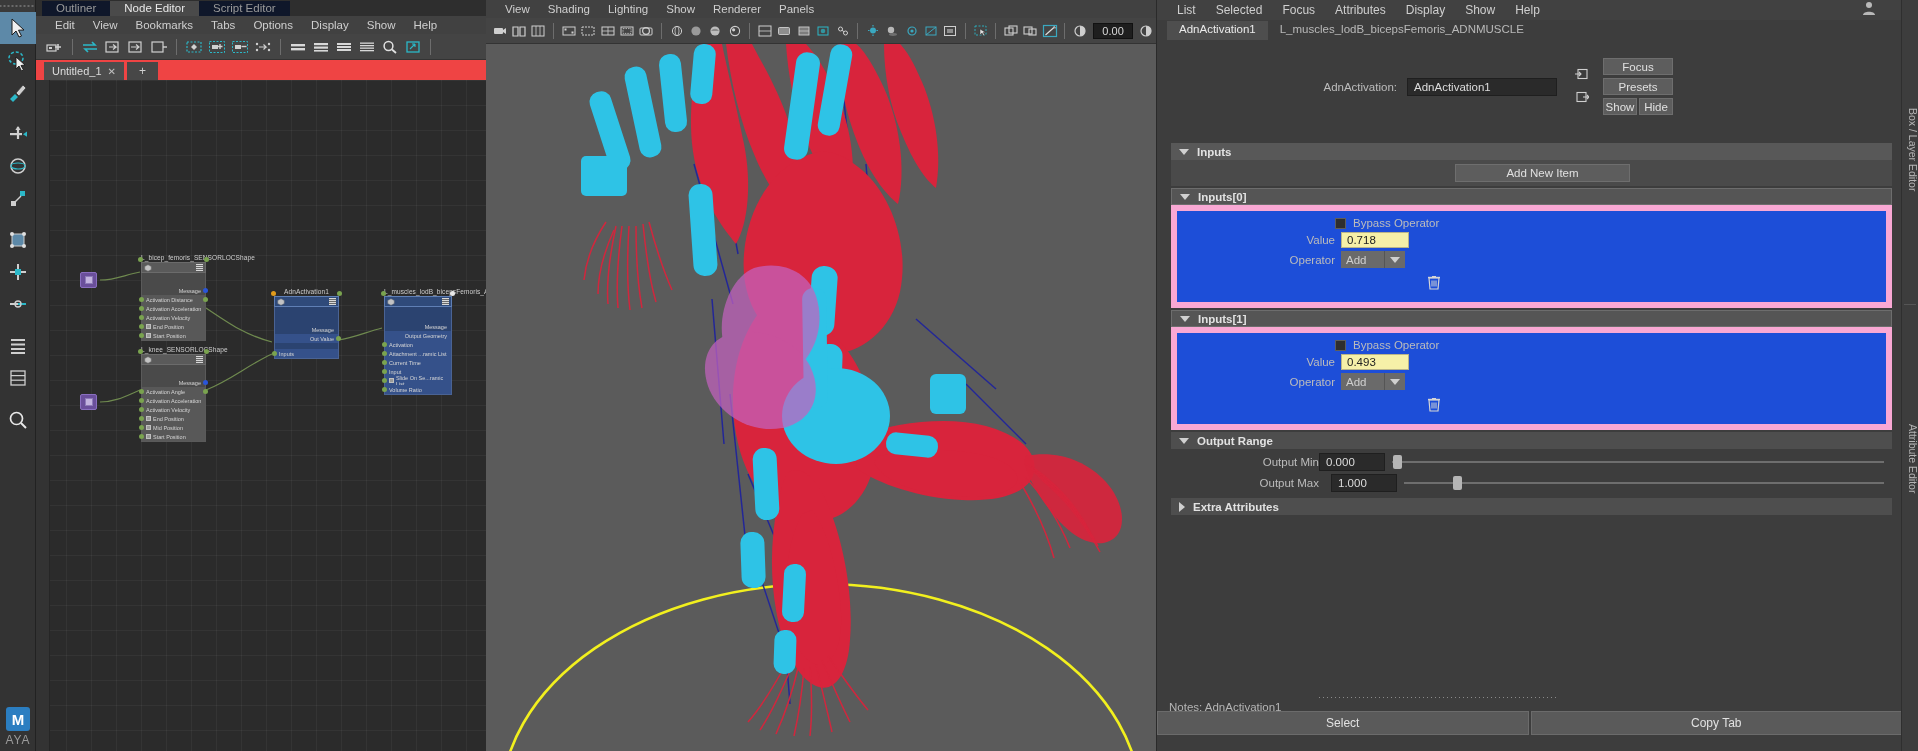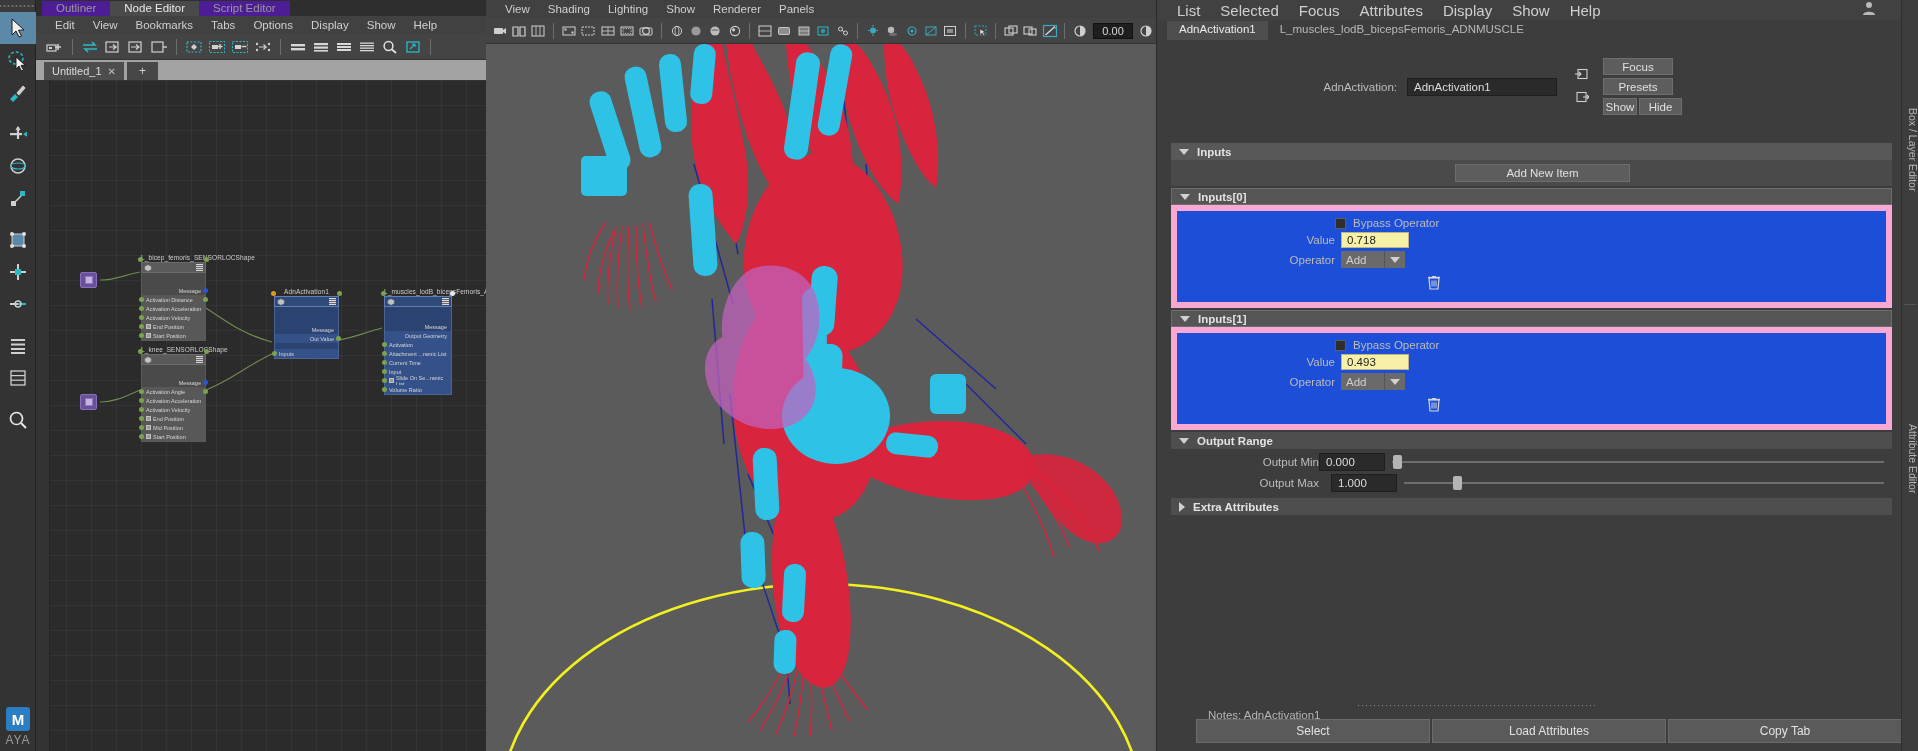--- a/index.html
+++ b/index.html
@@ -33,31 +33,31 @@
     display:flex; flex-direction:column; align-items:center; justify-content:flex-end;
   }
   .maya-sq { width:24px;height:24px;background:#2b7ec1;border-radius:3px;
     color:#fff;font-size:15px;font-weight:bold;display:flex;align-items:center;justify-content:center; }
   .maya-txt { font-size:12px; color:#9a9a9a; letter-spacing:1px; margin-top:2px;}
 
   
   .nodepanel { position:absolute; left:36px; top:0; width:450px; height:751px; background:#3d3d3d; }
 
   .tabbar { height:16px; background:#2e2e2e; display:flex; align-items:flex-end; padding-left:6px;}
-  .ptab { font-size:11.5px; padding:1px 14px 2px 14px; color:#9a9a9a; background:#4c1d95;}
+  .ptab { font-size:11.5px; padding:1px 14px 2px 14px; color:#9a9a9a; background:#0f172a;}
   .ptab.active { background:#4a4a4a; color:#e8e8e8; }
 
   .menubar { height:18px; background:#414141; display:flex; align-items:center; padding-left:10px; gap:0px; }
   .mi { font-size:11.5px; color:#cfcfcf; padding:0 9px; line-height:18px; }
 
   .toolbar2 { height:26px; background:#444444; display:flex; align-items:center; padding-left:8px; gap:1px; border-bottom:1px solid #333; }
   .tb-ic { width:22px;height:22px; display:flex;align-items:center;justify-content:center;}
   .tb-div { width:1px; height:16px; background:#6d6d6d; margin:0 5px;}
 
-  .tabrow { height:20px; background:#a3a3a3; display:flex; align-items:stretch; padding-left:8px; padding-top:2px; }
+  .tabrow { height:20px; background:#ef4444; display:flex; align-items:stretch; padding-left:8px; padding-top:2px; }
   .ntab { background:#4d4d4d; color:#dcdcdc; font-size:11px; padding:2px 8px; display:flex; align-items:center; gap:6px;}
   .ntab .x { color:#c0c0c0; font-size:10px;}
   .ntab-plus { background:#474747; color:#d0d0d0; font-size:12px; padding:2px 12px; margin-left:3px; display:flex; align-items:center;}
 
   .graph { position:absolute; left:0; top:80px; width:450px; height:671px; background:#2b2b2b; overflow:hidden;}
   .grid { position:absolute; inset:0;
     background-image:
       linear-gradient(to right, rgba(255,255,255,0.045) 1px, transparent 1px),
       linear-gradient(to bottom, rgba(255,255,255,0.045) 1px, transparent 1px);
     background-size:25px 25px;
@@ -94,21 +94,21 @@
   
   .viewport { position:absolute; left:486px; top:0; width:670px; height:751px; background:#5a5a5a; overflow:hidden;}
   .vp-menubar { height:18px; background:#414141; display:flex; align-items:center; padding-left:10px; position:relative; z-index:5;}
   .vp-toolbar { height:26px; background:#444444; display:flex; align-items:center; padding-left:4px; gap:0px; border-bottom:1px solid #333; position:relative; z-index:5;}
   .vp-canvas { position:absolute; left:0; top:44px; width:670px; height:707px; background:#5b5b5b; overflow:hidden;}
   .numfield { background:#1e1e1e; color:#d8d8d8; font-size:11px; width:46px; height:16px; display:flex; align-items:center; justify-content:center; border:1px solid #111; margin:0 3px;}
 
   
   .ae { position:absolute; left:1156px; top:0; width:745px; height:751px; background:#3d3d3d; border-left:1px solid #2a2a2a;}
   .ae-menubar { height:20px; background:#414141; display:flex; align-items:center; padding-left:10px; justify-content:space-between;}
-  .ae-mi { font-size:15px; color:#cfcfcf; padding:0 10px; }
+  .ae-mi { font-size:12px; color:#cfcfcf; padding:0 10px; }
   .ae-tabs { height:20px; background:#3d3d3d; display:flex; align-items:stretch; padding-left:10px; padding-top:1px;}
   .aetab { font-size:11.5px; padding:2px 12px; color:#b9b9b9; background:#3d3d3d;}
   .aetab.active { background:#4e4e4e; color:#eaeaea; }
   .ae-body { position:absolute; left:0; top:40px; width:745px; height:666px; }
 
   .row { display:flex; align-items:center; }
   .lbl { font-size:11.5px; color:#bcbcbc; text-align:right; }
   .tfield { background:#2a2a2a; color:#dcdcdc; font-size:11.5px; height:18px; display:flex; align-items:center; padding:0 6px; border:1px solid #1f1f1f;}
   .btn { background:#5d5d5d; color:#e0e0e0; font-size:11.5px; display:flex; align-items:center; justify-content:center; border:1px solid #6e6e6e; height:17px;}
   .frame-hdr { background:#585858; height:17px; display:flex; align-items:center; gap:8px; padding-left:8px; font-size:11.5px; color:#e2e2e2; font-weight:bold;}
@@ -117,21 +117,21 @@
   .tri.r { border-left:6px solid #d0d0d0; border-top:5px solid transparent; border-bottom:5px solid transparent; border-right:none;}
   .inner-box { border:6px solid #f9a8d4; background:#1d4ed8;}
   .chk { width:11px;height:11px; background:#2e2e2e; border:1px solid #5d5d5d;}
   .yfield { background:#f6f0a8; color:#222; font-size:11.5px; height:16px; display:flex; align-items:center; padding:0 5px; border:1px solid #b9b48a;}
   .dd { display:flex; }
   .dd .dv { background:#6a6a6a; color:#cfcfcf; font-size:11.5px; height:17px; width:43px; display:flex; align-items:center; padding-left:5px; }
   .dd .da { background:#6a6a6a; width:21px;height:17px; display:flex; align-items:center; justify-content:center; border-left:1px solid #555;}
   .slider { position:relative; height:14px; display:flex; align-items:center; flex:1;}
   .slider .track { height:2px; background:#6e6e6e; width:100%;}
   .slider .knob { position:absolute; width:9px; height:14px; background:#b5b5b5; border-radius:2px;}
-  .ae-bottom { position:absolute; left:0; bottom:8px; width:745px;padding-left:39px; }
+  .ae-bottom { position:absolute; left:0; bottom:16px; width:745px; }
   .notes-dots { height:8px; background-image:repeating-linear-gradient(90deg,#8a8a8a 0 1px,transparent 1px 4px); background-size:4px 1px; background-repeat:repeat-x; background-position:center; width:240px; margin-left:160px;}
   .botbtns { display:flex; height:24px; gap:2px;}
   .botbtn { flex:1; background:#5a5a5a; border:1px solid #6b6b6b; display:flex; align-items:center; justify-content:center; font-size:12px; color:#e2e2e2;}
 
   
   .vstrip { position:absolute; right:0; top:0; width:17px; height:751px; background:#3d3d3d; border-left:1px solid #2f2f2f;}
   .vlabel { writing-mode:vertical-rl; font-size:10.5px; color:#b4b4b4; padding:6px 0; text-align:center; width:17px;}
   .vsep { height:1px; background:#555; margin:4px 2px;}
 </style>
 </head>
@@ -885,21 +885,21 @@
           <div><svg width="14" height="12" viewBox="0 0 14 12">
                 <rect x="2" y="1.5" width="9" height="9" fill="none" stroke="#cfcfcf" stroke-width="1.1"></rect>
                 <path d="M8 6 h6 M12 4 L14 6 L12 8" fill="none" stroke="#cfcfcf" stroke-width="1.1"></path>
               </svg></div>
         </div>
         <div style="margin-left:14px; display:flex; flex-direction:column; gap:3px;">
           <div class="btn" style="width:70px;">Focus</div>
           <div class="btn" style="width:70px;">Presets</div>
           <div style="display:flex; gap:2px;">
             <div class="btn" style="width:34px;">Show</div>
-            <div class="btn" style="width:43px;">Hide</div>
+            <div class="btn" style="width:34px;">Hide</div>
           </div>
         </div>
       </div>
 
       <div style="margin-top:28px; padding:0 10px 0 14px;">
         <div class="frame-hdr">
           <span class="tri"></span>
           <span>Inputs</span>
         </div>
 
@@ -1005,21 +1005,20 @@
           <span>Extra Attributes</span>
         </div>
       </div>
     </div>
 
     <div class="ae-bottom">
       <div class="notes-dots"></div>
       <div style="font-size:11.5px; color:#b5b5b5; padding:0 0 1px 12px; height:10px; overflow:hidden;">Notes: AdnActivation1</div>
       <div class="botbtns">
         <div class="botbtn">Select</div>
-        <div class="botbtn">Load Attributes</div>
         <div class="botbtn">Copy Tab</div>
       </div>
     </div>
   </div>
 
   <div class="vstrip">
     <div class="vlabel" style="height:300px;">Box / Layer Editor</div>
     <div class="vsep"></div>
     <div class="vlabel" style="height:300px;">Attribute Editor</div>
   </div>

